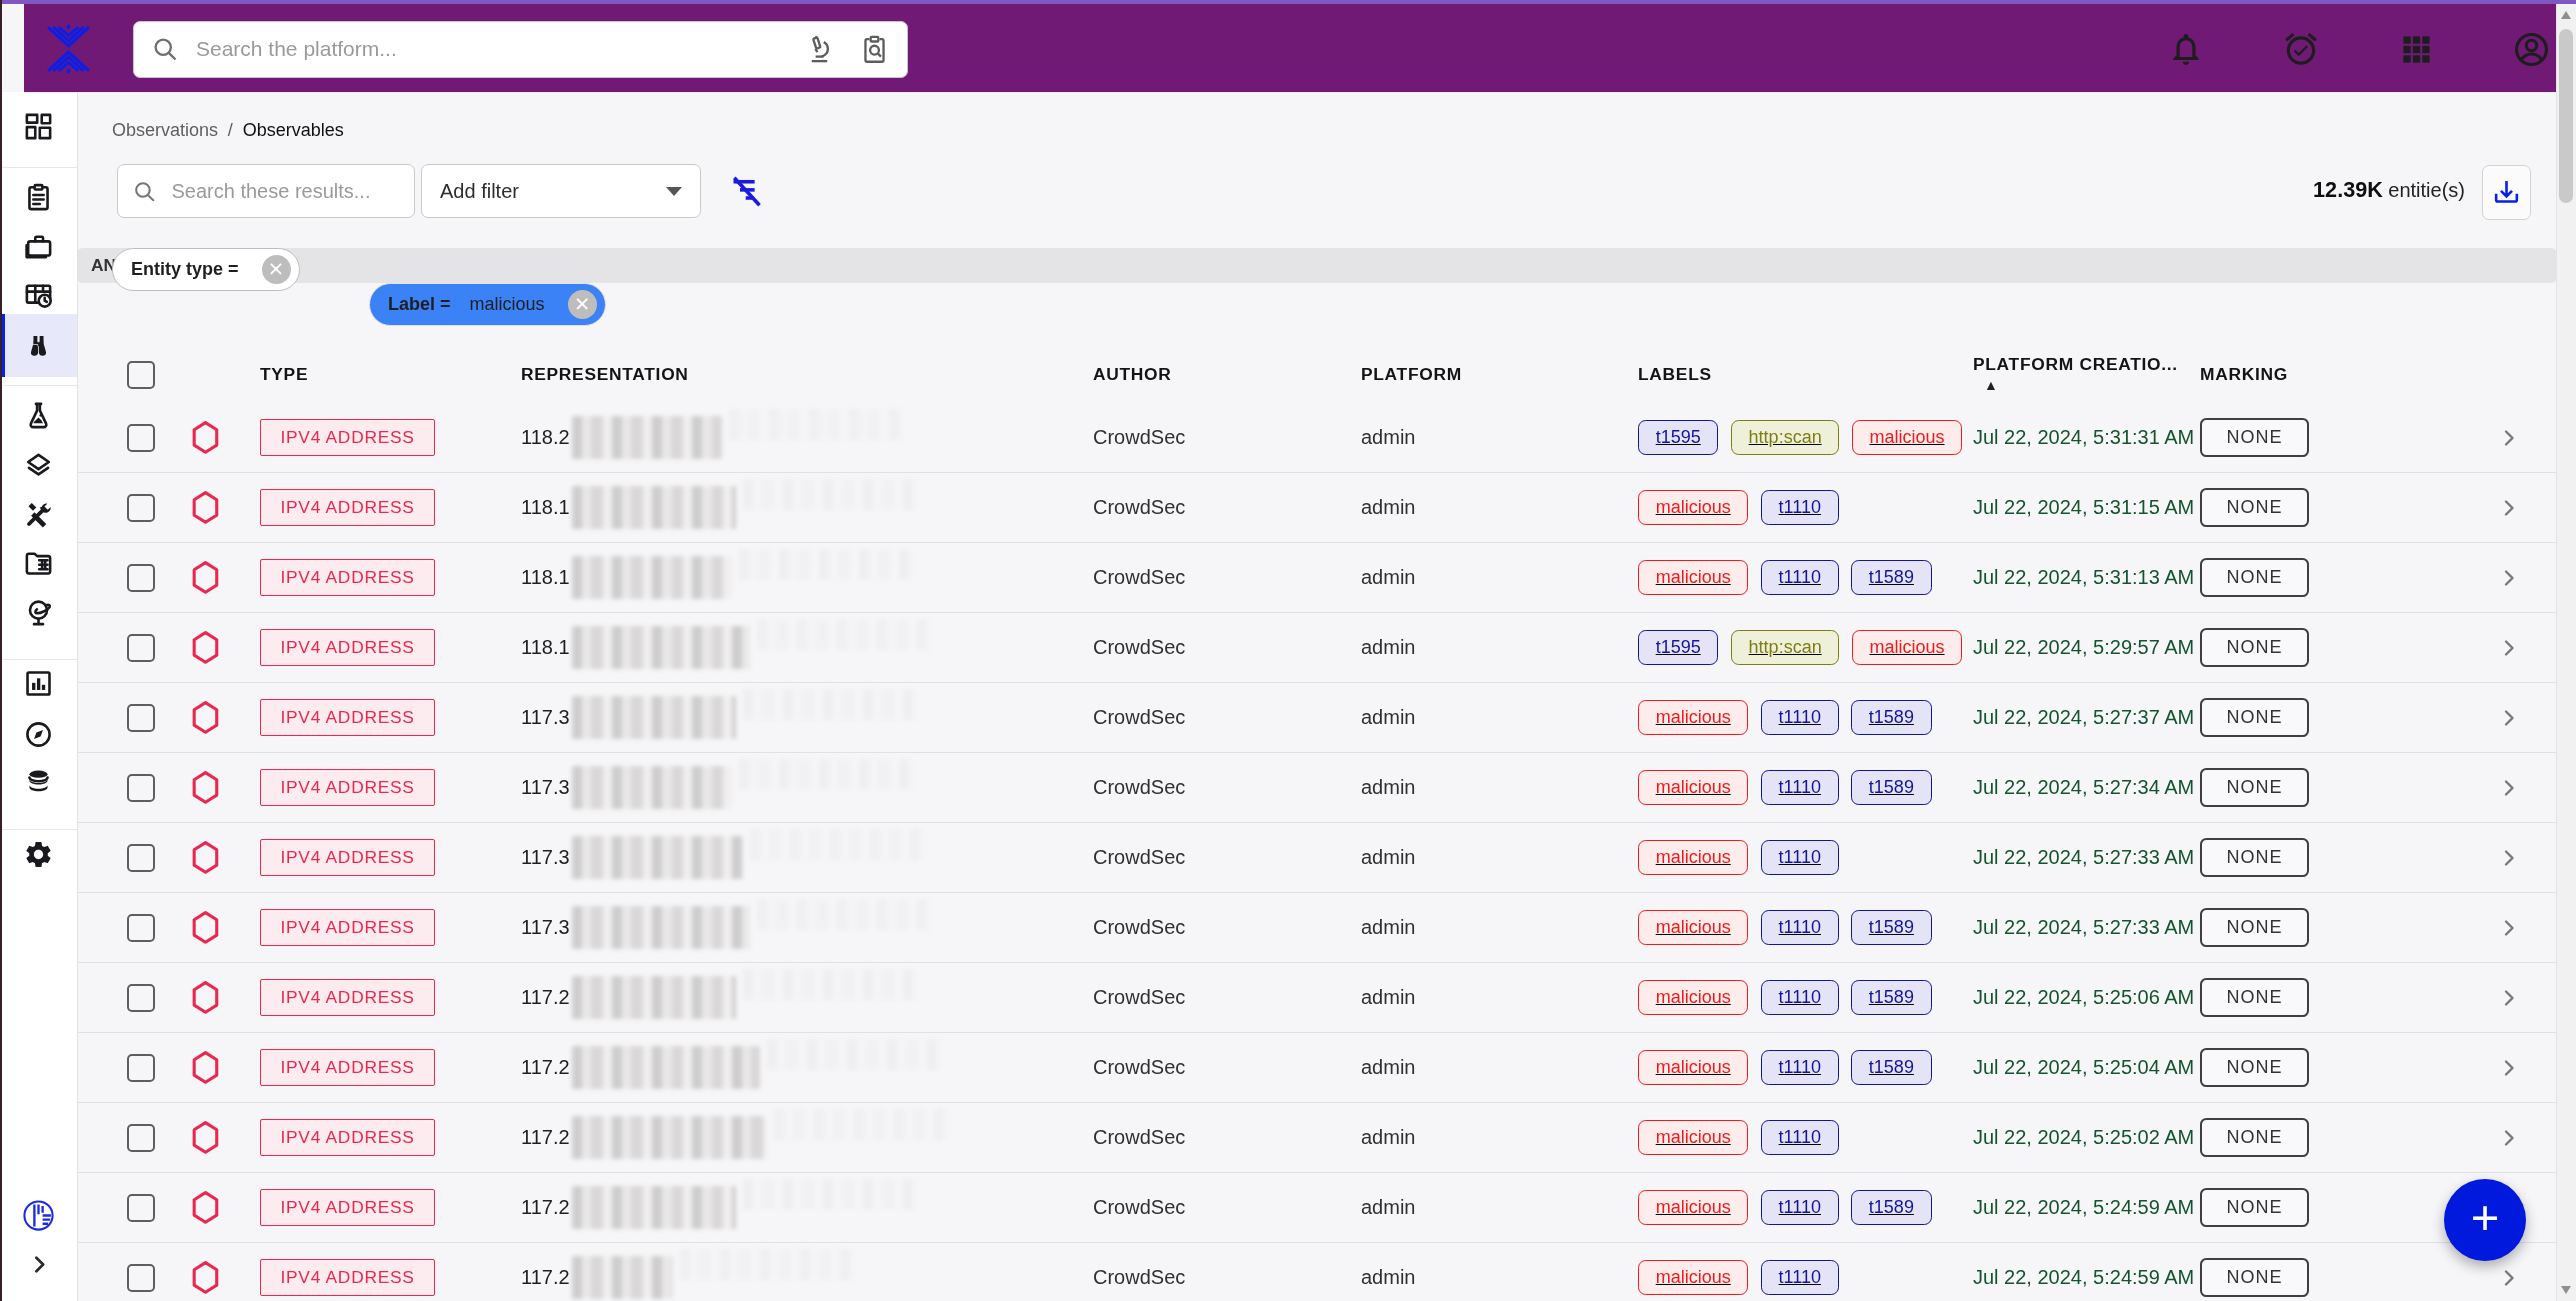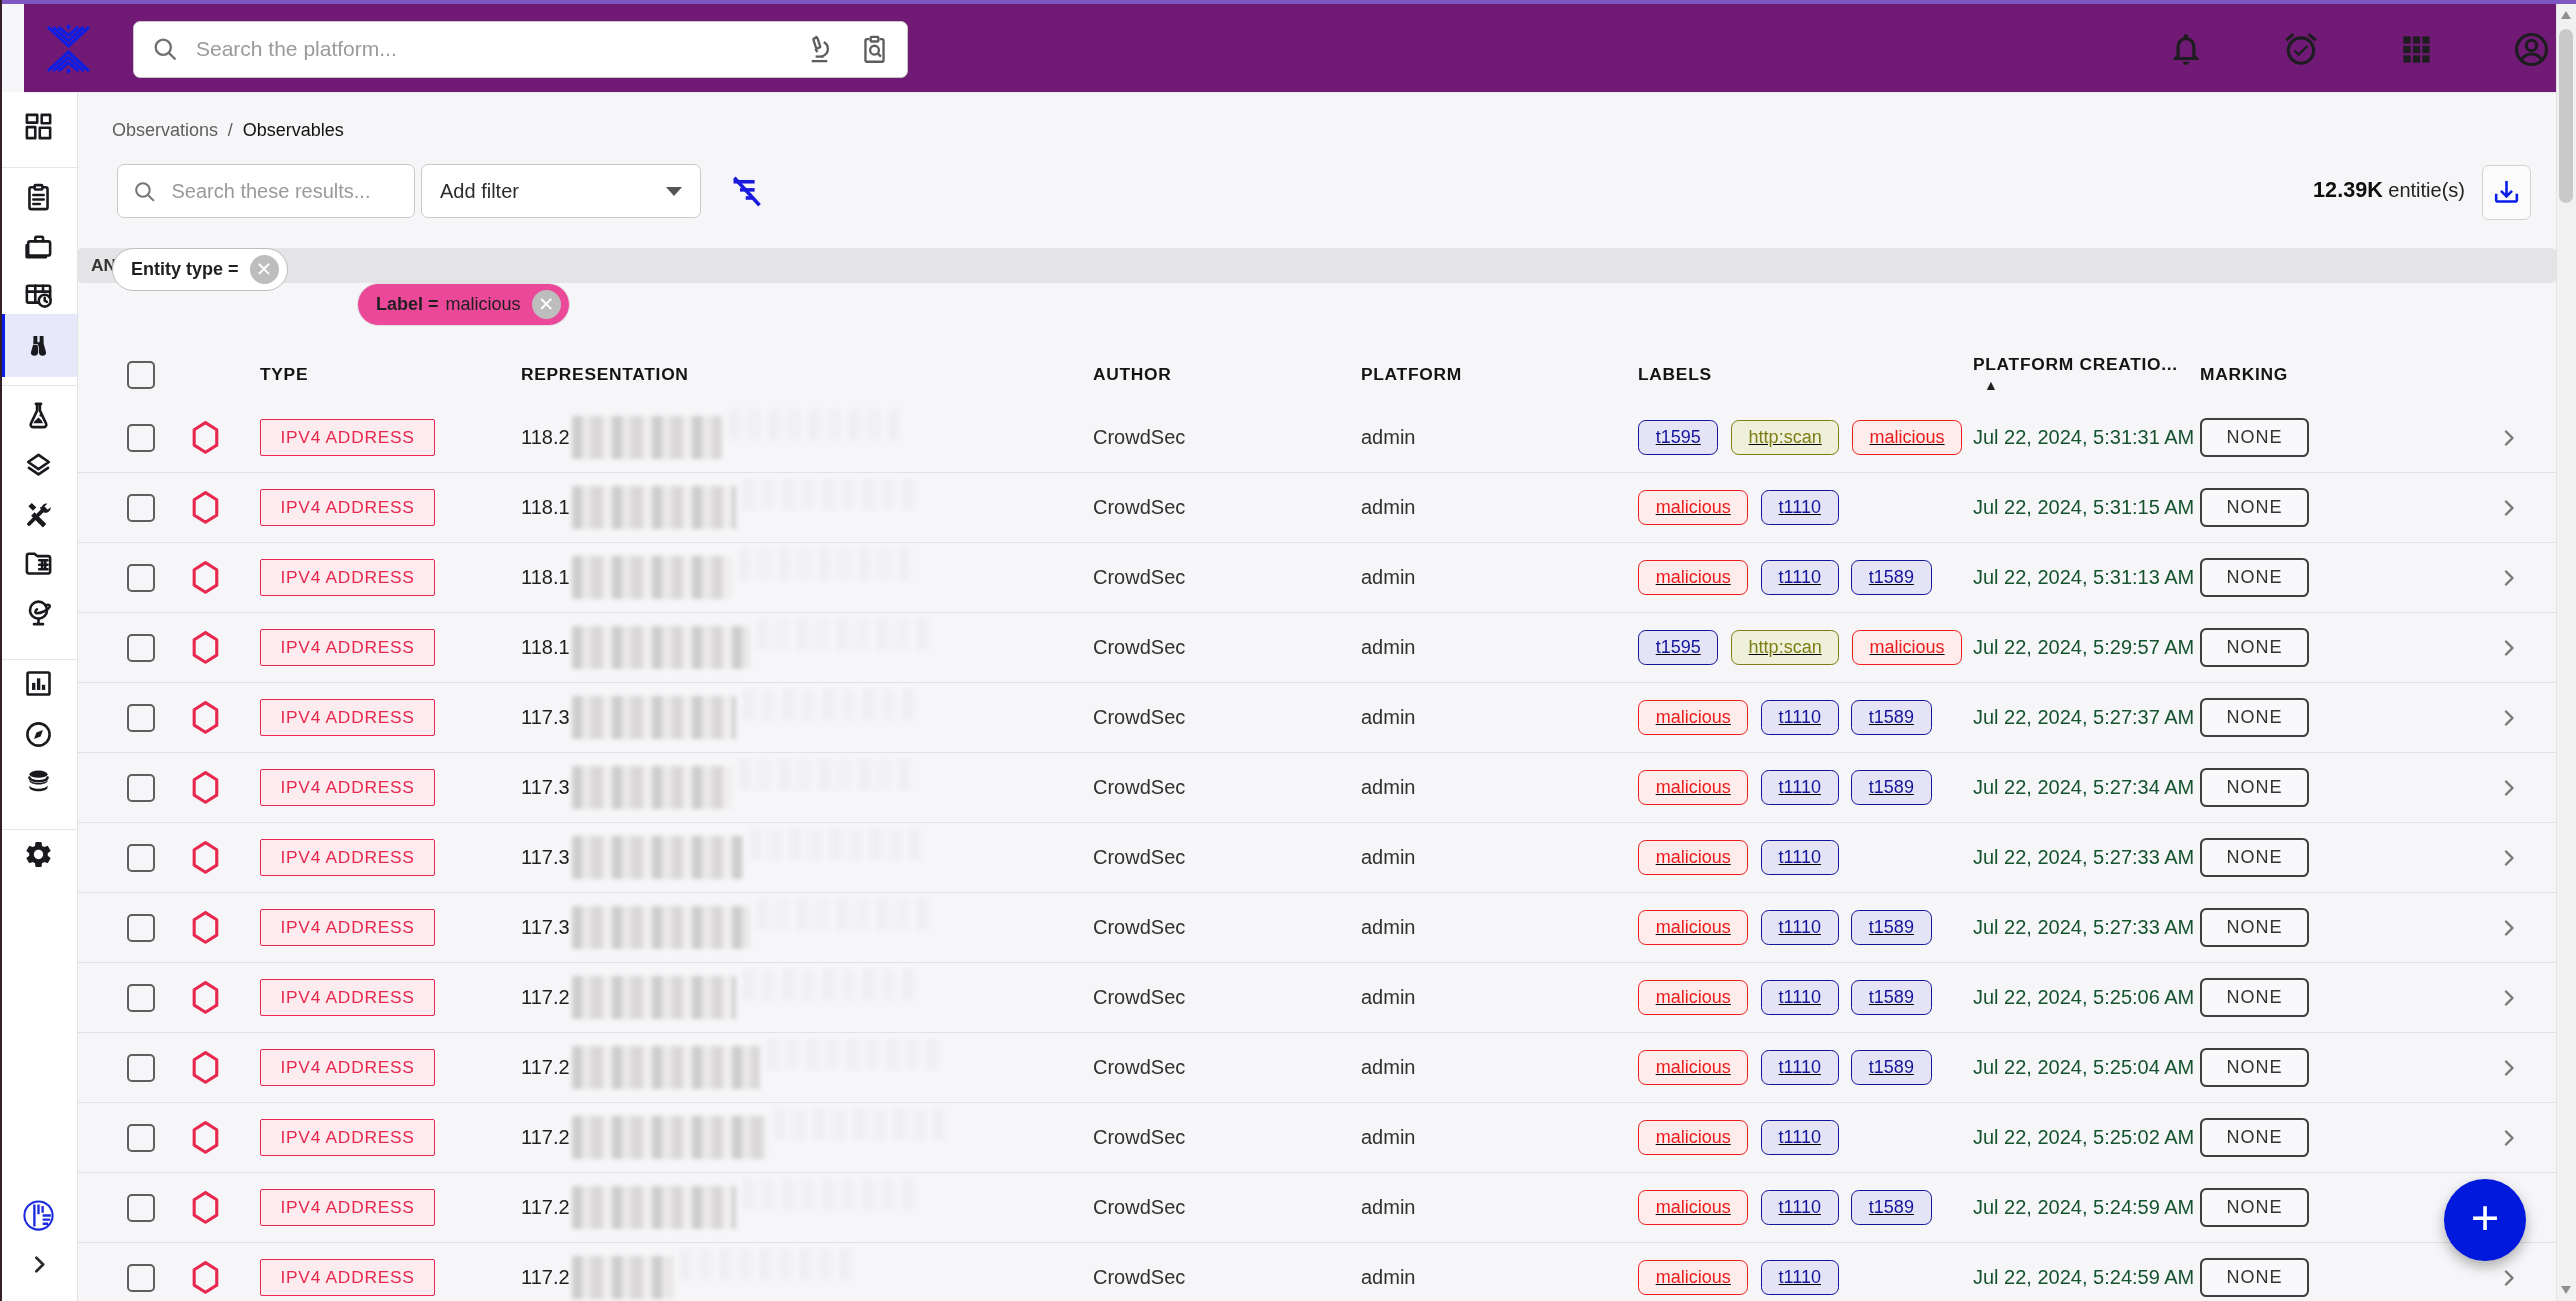--- a/index.html
+++ b/index.html
@@ -37,25 +37,25 @@
   .rsearch input{border:none;outline:none;flex:1;font-size:20px;color:#333;background:transparent;margin-left:12.5px;font-family:inherit;}
   .rsearch input::placeholder{color:#9a9a9a;}
   .addfilter{position:absolute;left:344px;top:0;width:280px;height:54px;background:#fff;border:1.4px solid #c9c9c9;border-radius:7px;display:flex;align-items:center;justify-content:space-between;padding:0 18px;box-sizing:border-box;font-size:20px;color:#2d2d2d;cursor:pointer;}
   .caret{width:0;height:0;border-left:8.4px solid transparent;border-right:8.4px solid transparent;border-top:9.8px solid #555;}
   .filteroff{position:absolute;left:650px;top:8.4px;width:39px;height:39px;cursor:pointer;}
   .countwrap{position:absolute;right:92px;top:12.5px;font-size:20px;color:#222;white-space:nowrap;}
   .countwrap b{font-size:21.6px;color:#0f0f0f;}
   .dlbtn{position:absolute;right:26.5px;top:1.4px;width:47px;height:53px;border:1.4px solid #d2d2d2;border-radius:7px;background:#fbfbfc;display:flex;align-items:center;justify-content:center;cursor:pointer;}
   
   .chips{position:absolute;left:0;top:156px;height:45px;width:100%;}
-  .fchip{position:absolute;display:flex;align-items:center;height:43px;border-radius:21.6px;font-size:18px;color:#1f1f1f;box-sizing:border-box;cursor:pointer;}
+  .fchip{position:absolute;display:flex;align-items:center;height:43px;border-radius:21.6px;font-size:18px;color:#1f1f1f;box-sizing:border-box;cursor:pointer;gap:12px;}
   .fchip .x{width:29px;height:29px;border-radius:50%;background:#bdbdbd;color:#fff;display:flex;align-items:center;justify-content:center;font-size:19.5px;margin-left:11px;}
   .fchip1{left:35px;padding:0 8.4px 0 18px;background:#fff;border:1.4px solid #bdbdbd;font-weight:bold;}
   .fchip-and{left:216px;top:4.2px;height:35px;border-radius:5.6px;background:#e4e4e7;padding:0 14px;font-weight:bold;font-size:17.4px;color:#333;display:flex;align-items:center;}
-  .fchip2{left:280px;padding:0 8.4px 0 18px;background:#ec4899;border:1.4px solid #e2e2e5;align-items:center;}
+  .fchip2{left:292px;padding:0 8.4px 0 18px;background:#3b82f6;border:1.4px solid #e2e2e5;align-items:center;}
   .fchip2 b{margin-right:7px;}
   
   .table{position:absolute;left:0;top:222px;width:100%;}
   .trow,.thead{display:grid;grid-template-columns:63px 70px 261px 572px 268px 277px 335px 227px 275px auto;align-items:center;padding-left:50px;padding-right:14px;box-sizing:border-box;}
   .thead{height:57px;font-size:17.4px;font-weight:bold;color:#141414;letter-spacing:0.7px;margin-top:32px;}
   .thead .hc{cursor:pointer;}
   .sortarrow{display:inline-block;margin-left:11px;font-size:14px;color:#222;transform:translateY(-1.4px);}
   .trow{height:70px;border-bottom:0.7px solid #e1e1e3;cursor:pointer;}
   .cb{width:28px;height:28px;border:2.1px solid #5e5e5e;border-radius:4.9px;background:transparent;box-sizing:border-box;cursor:pointer;}
   .hexwrap{display:flex;align-items:center;}

